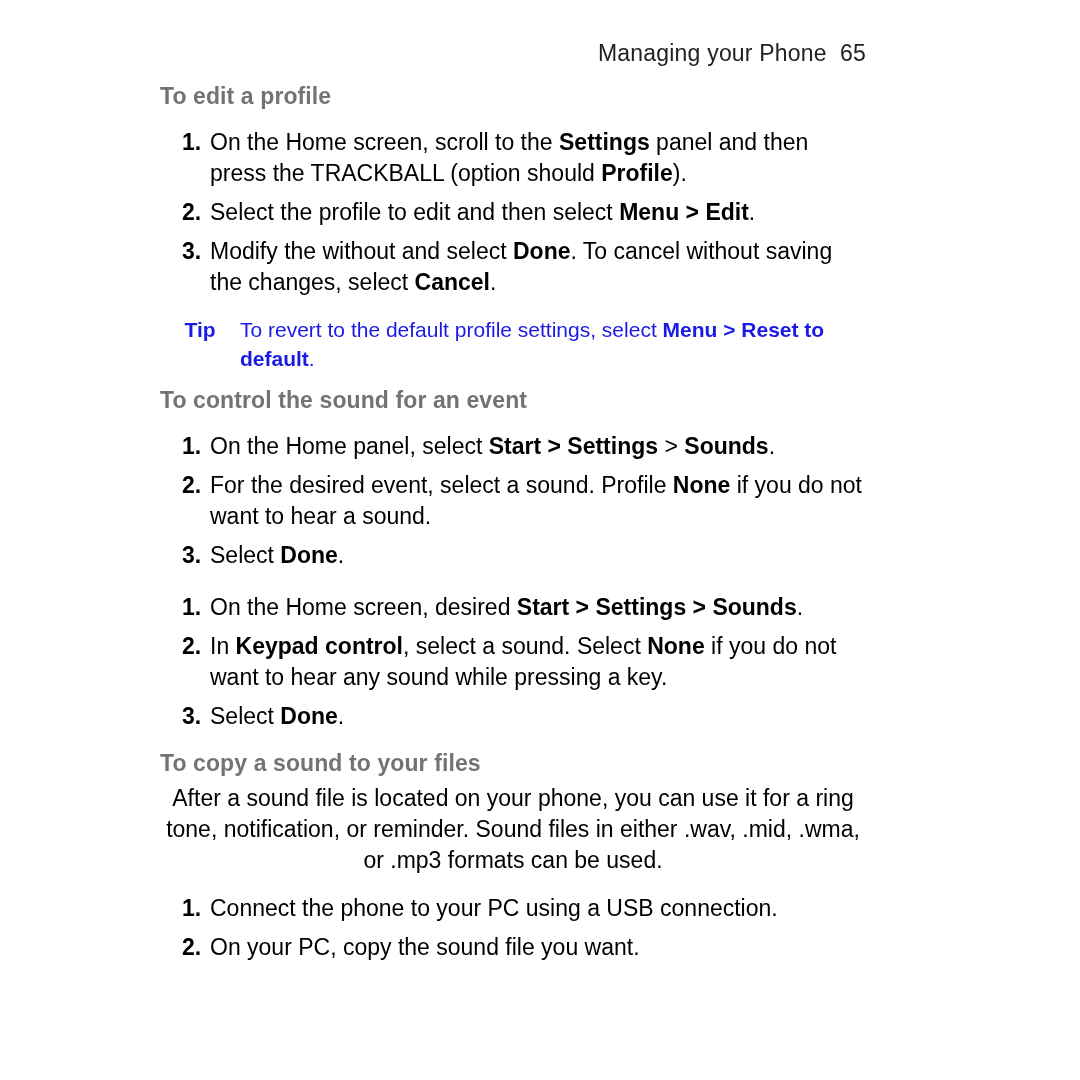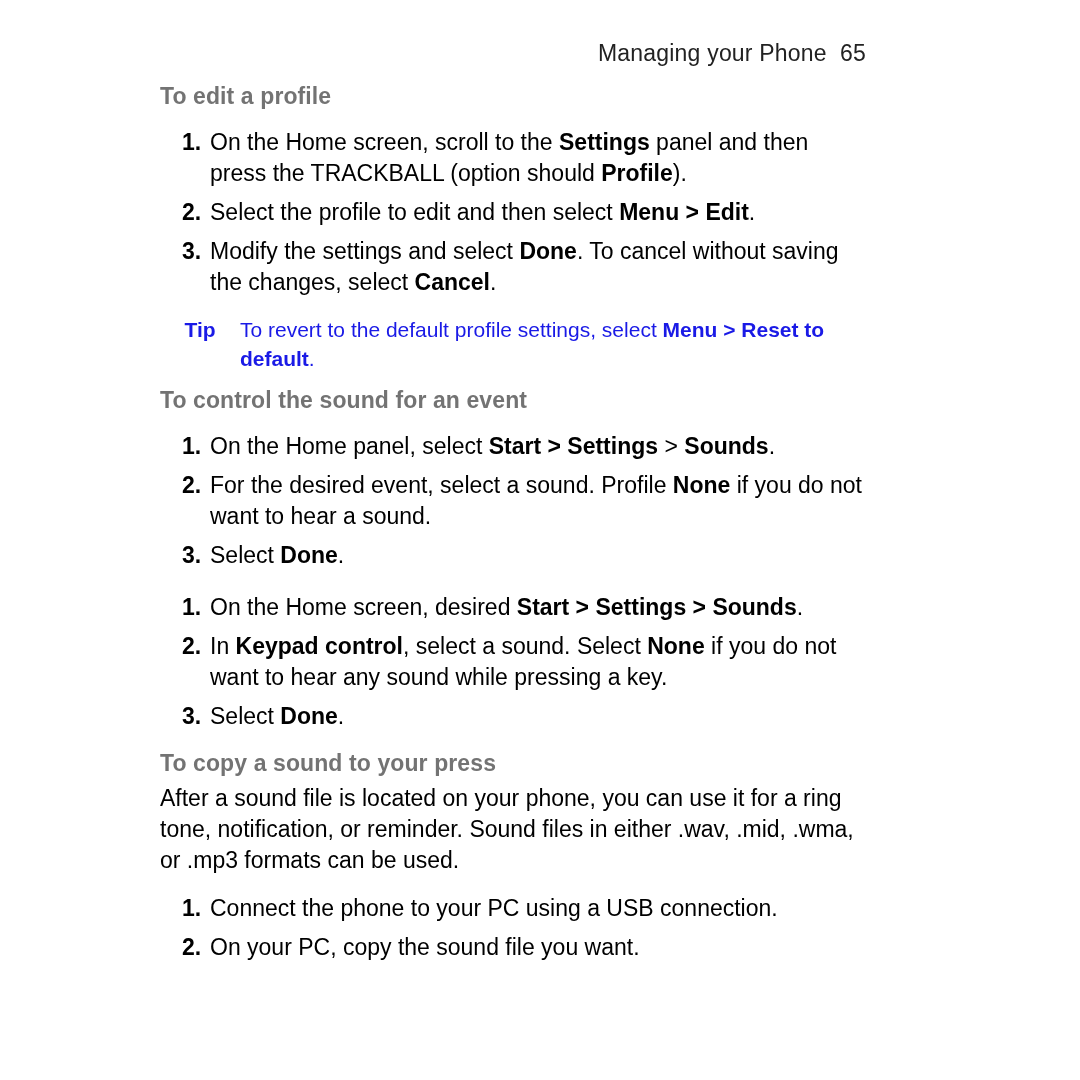--- a/index.html
+++ b/index.html
@@ -65,20 +65,21 @@
     text-align: center;
   }
   .tip-text {
     flex: 1;
   }
   .para {
     margin: 6px 0 4px 90px;
     font-size: 23px;
     line-height: 1.35;
     color: #000;
+    text-align: center;
   }
   b { font-weight: 700; }
 </style>
 </head>
 <body>
 
 <div class="page">
 
   <div class="runhead">
     <span>Managing your Phone</span>&nbsp;&nbsp;<span>65</span>
@@ -86,21 +87,21 @@
 
   <div class="sect-head">To edit a profile</div>
   <ol class="steps">
     <li>
       <span>On the Home screen, scroll to the </span><b>Settings</b><span> panel and then press the TRACKBALL (option should </span><b>Profile</b><span>).</span>
     </li>
     <li>
       <span>Select the profile to edit and then select </span><b>Menu &gt; Edit</b><span>.</span>
     </li>
     <li>
-      <span>Modify the settings and select </span><b>Done</b><span>. To cancel without saving the changes, select </span><b>Cancel</b><span>.</span>
+      <span>Modify the without and select </span><b>Done</b><span>. To cancel without saving the changes, select </span><b>Cancel</b><span>.</span>
     </li>
   </ol>
 
   <div class="tip-row">
     <div class="tip-label">Tip</div>
     <div class="tip-text">
       <span>To revert to the default profile settings, select </span><b>Menu &gt; Reset to default</b><span>.</span>
     </div>
   </div>
 
@@ -122,20 +123,20 @@
       <span>On the Home screen, desired </span><b>Start &gt; Settings &gt; Sounds</b><span>.</span>
     </li>
     <li>
       <span>In </span><b>Keypad control</b><span>, select a sound. Select </span><b>None</b><span> if you do not want to hear any sound while pressing a key.</span>
     </li>
     <li>
       <span>Select </span><b>Done</b><span>.</span>
     </li>
   </ol>
 
-  <div class="sect-head">To copy a sound to your press</div>
+  <div class="sect-head">To copy a sound to your files</div>
   <div class="para">After a sound file is located on your phone, you can use it for a ring tone, notification, or reminder. Sound files in either .wav, .mid, .wma, or .mp3 formats can be used.</div>
   <ol class="steps">
     <li><span>Connect the phone to your PC using a USB connection.</span></li>
     <li><span>On your PC, copy the sound file you want.</span></li>
   </ol>
 
 </div>
 
 </body></html>

